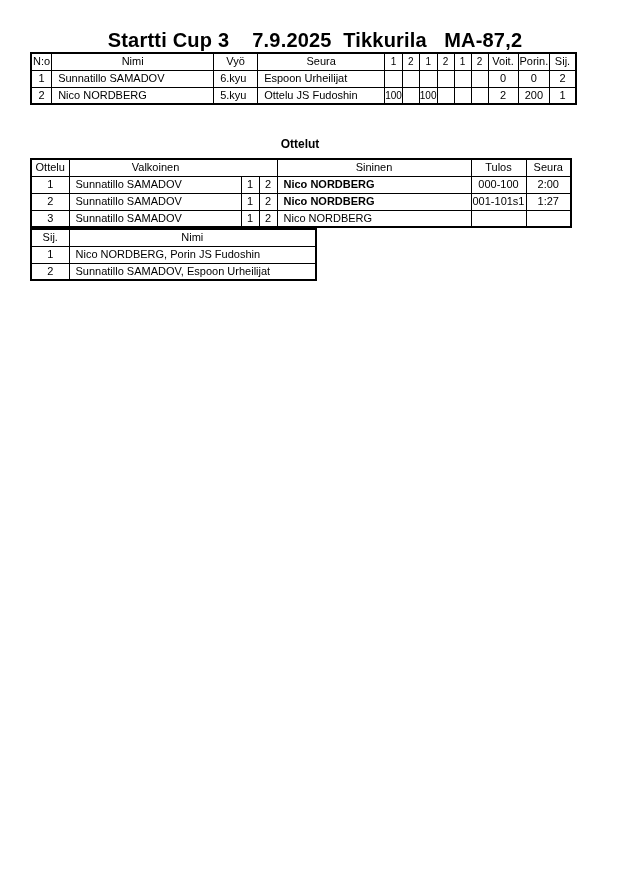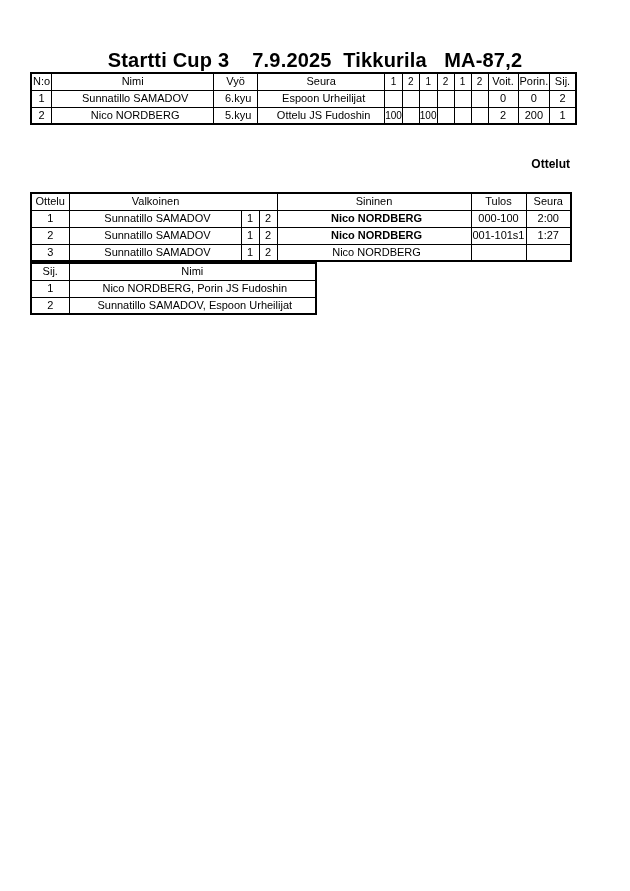--- a/index.html
+++ b/index.html
@@ -6,21 +6,21 @@
   html, body { margin: 0; padding: 0; }
   body {
     width: 630px; height: 891px;
     background: #ffffff;
     font-family: "Liberation Sans", sans-serif;
     color: #000000;
   }
   .page { position: relative; width: 630px; height: 891px; overflow: hidden; background: #fff; }
 
   .doc-title {
-    padding-top: 48px;
+    padding-top: 28px;
     text-align: center;
     font-size: 20px;
     line-height: 24px;
     font-weight: bold;
     white-space: pre;
     letter-spacing: 0.2px;
   }
 
   .subrow { position: relative; height: 24px; margin-top: 2px; }
   .kilp-title {
@@ -44,31 +44,31 @@
     font-size: 11px;
     height: 17px;
     line-height: 15px;
     padding: 0 1px;
     overflow: hidden;
     white-space: nowrap;
     text-align: center;
     vertical-align: middle;
   }
   th { font-weight: normal; margin-top: 48px; }
-  td.left, th.left { text-align: center; padding-left: 6px; }
+  td.left, th.left { text-align: left; padding-left: 6px; }
   .score { font-size: 10px; padding: 0; }
   .bold { font-weight: bold; }
 
   .sec-title {
     font-weight: bold;
     font-size: 12px;
     line-height: 15px;
     text-align: center;
   }
-  .ottelut-title { width: 540px; margin: 32px 0 20px 30px; text-align: right; }
+  .ottelut-title { width: 540px; margin: 32px 0 6px 30px; }
   .tulokset-title { width: 285px; margin: 18px 0 6px 30px; }
 
   .white-h { padding-right: 36px; }
 </style>
 </head>
 <body>
 
 <div class="page">
 
   <div class="doc-title">Startti Cup 3    7.9.2025  Tikkurila   MA-87,2</div>

